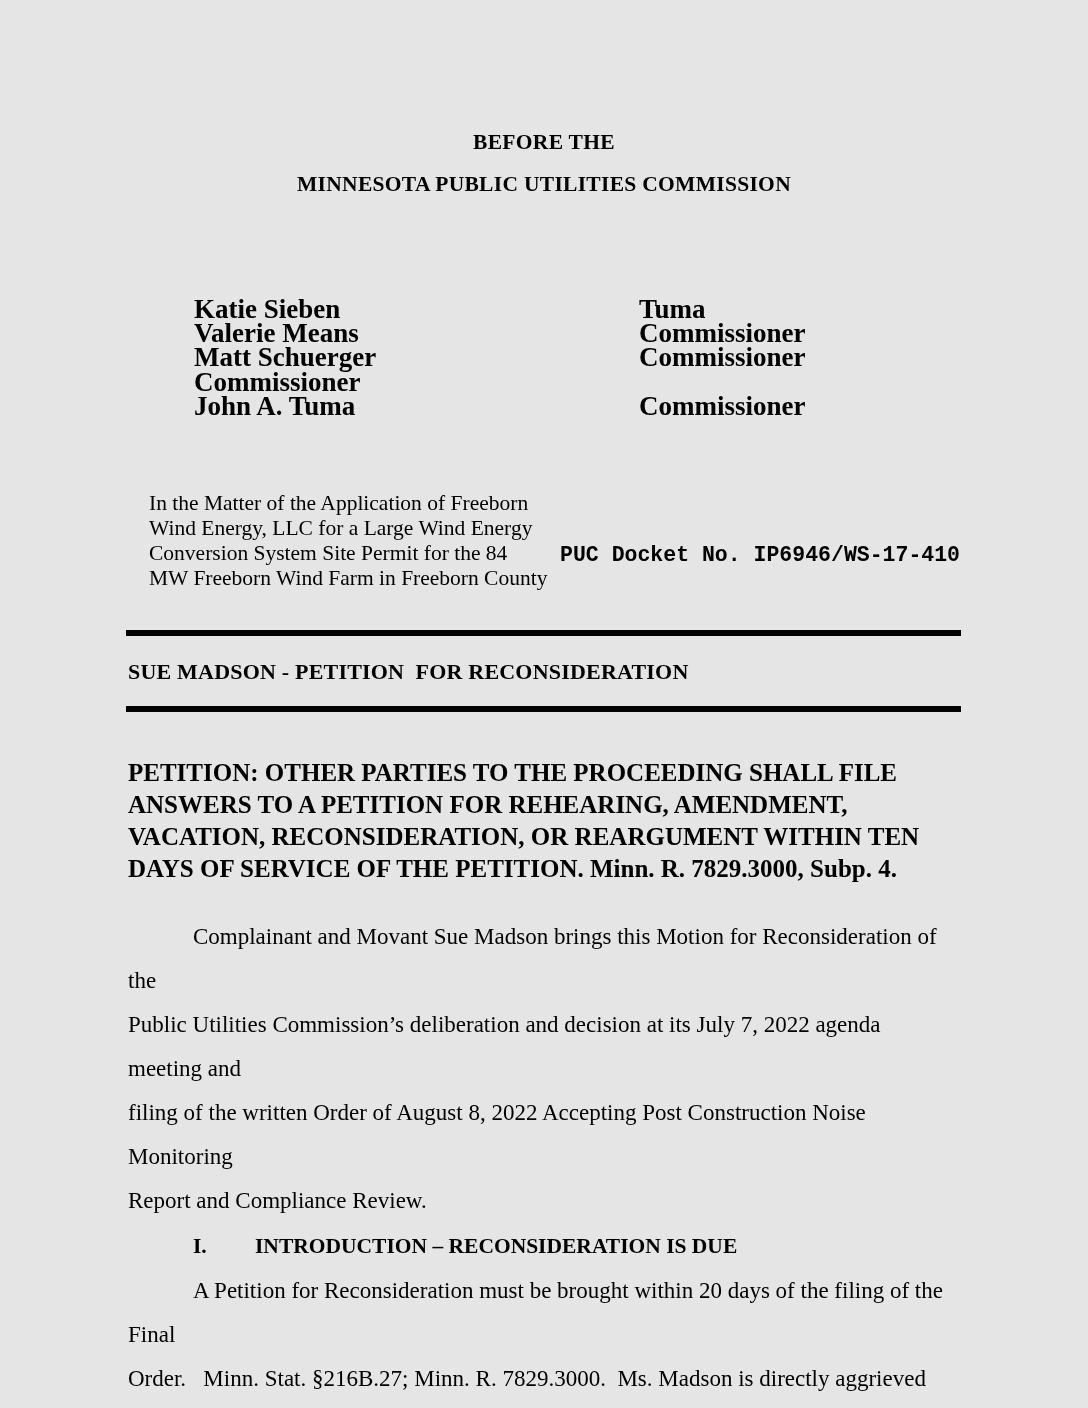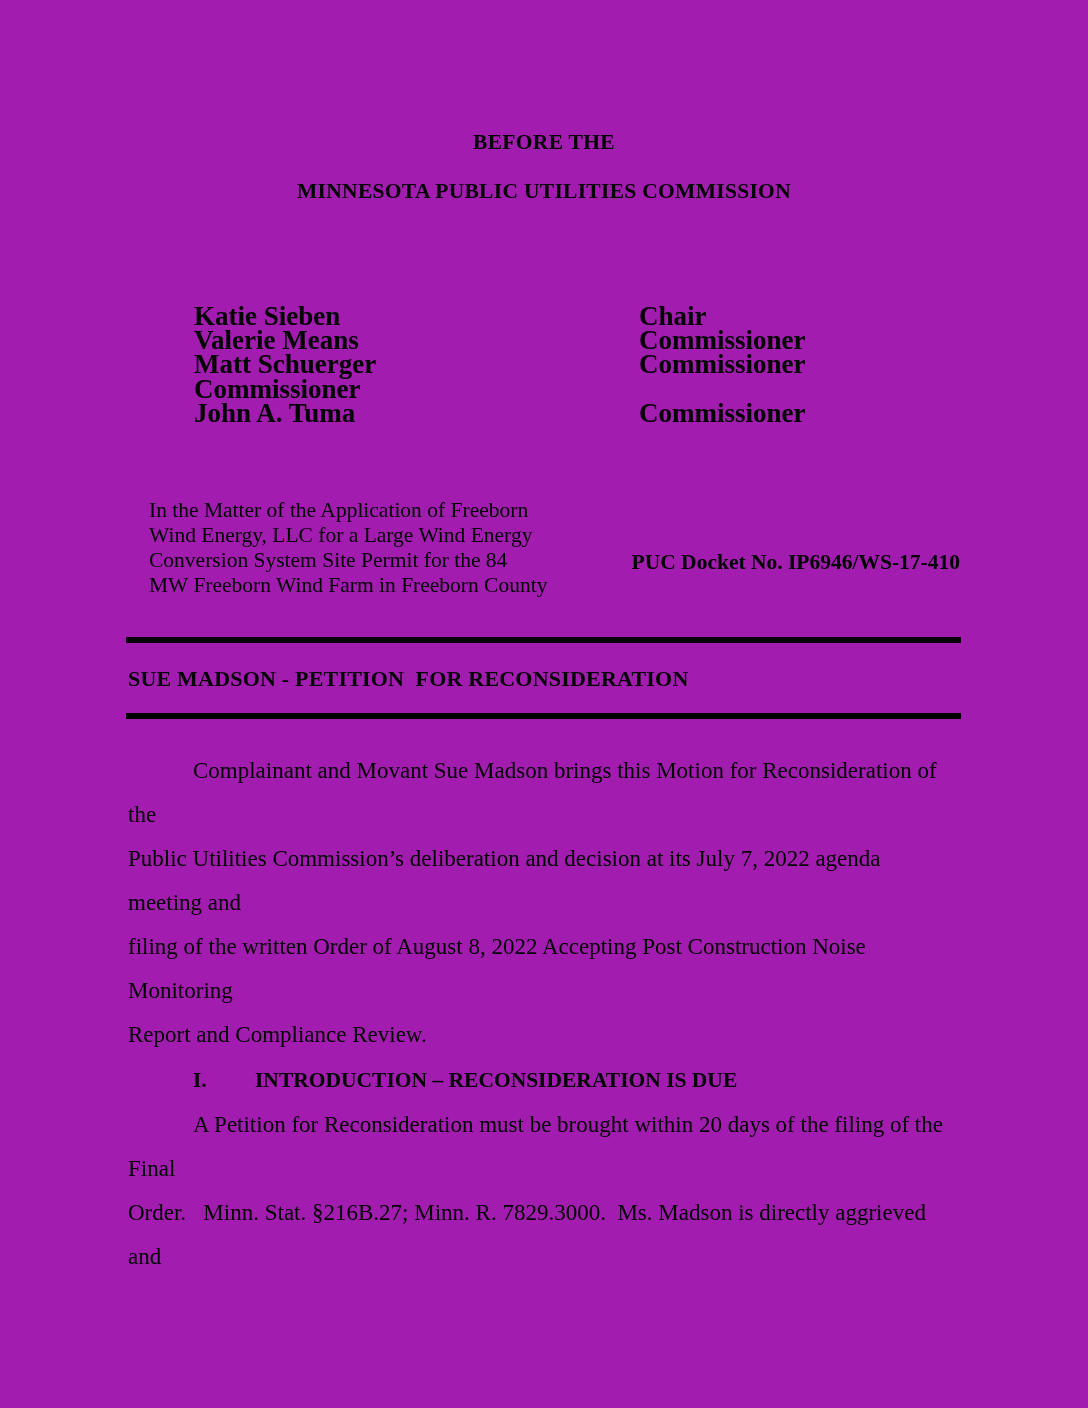--- a/index.html
+++ b/index.html
@@ -9,31 +9,31 @@
     height: 1408px;
     font-family: "Liberation Serif", "DejaVu Serif", serif;
     color: #000000;
     position: relative;
     overflow: hidden;
   }
   .page {
     width: 1088px;
     height: 1408px;
     padding: 131px 128px 0 128px;
-    background: #a21caf;
+    background: #e5e5e5;
   }
 
   .court-line {
     font-size: 21.5px;
     line-height: 23px;
     font-weight: bold;
     text-align: center;
     letter-spacing: 0.3px;
   }
-  .court-line-2 { margin-top: 26px; }
+  .court-line-2 { margin-top: 19px; }
 
   .commissioners {
     margin-top: 101px;
     padding-left: 66px;
     font-size: 27px;
     font-weight: bold;
   }
   .commissioner-row {
     display: flex;
     line-height: 24.2px;
@@ -48,20 +48,21 @@
   }
   .matter {
     width: 500px;
     line-height: 25px;
     white-space: pre-line;
   }
   .docket {
     font-weight: bold;
     margin-top: 52px;
     white-space: nowrap;
+    font-family: Liberation Mono, monospace;
   }
 
   .rule {
     height: 6px;
     background: #000000;
     width: 835px;
     margin-left: -2px;
   }
   .rule-top { margin-top: 39px; }
   .rule-bottom { margin-top: 23px; }
@@ -112,21 +113,21 @@
 
 <div class="page">
 
   <div class="court-line court-line-1">BEFORE THE</div>
 
   <div class="court-line court-line-2">MINNESOTA PUBLIC UTILITIES COMMISSION</div>
 
   <div class="commissioners">
     <div class="commissioner-row">
       <span class="commissioner-name">Katie Sieben</span>
-      <span class="commissioner-title">Chair</span>
+      <span class="commissioner-title">Tuma</span>
     </div>
     <div class="commissioner-row">
       <span class="commissioner-name">Valerie Means</span>
       <span class="commissioner-title">Commissioner</span>
     </div>
     <div class="commissioner-row">
       <span class="commissioner-name">Matt Schuerger</span>
       <span class="commissioner-title">Commissioner</span>
     </div>
     <div class="commissioner-row">
@@ -145,20 +146,24 @@
 MW Freeborn Wind Farm in Freeborn County</div>
     <div class="docket">PUC Docket No. IP6946/WS-17-410</div>
   </div>
 
   <div class="rule rule-top"></div>
 
   <div class="doc-title">SUE MADSON - PETITION &nbsp;FOR RECONSIDERATION</div>
 
   <div class="rule rule-bottom"></div>
 
+  <div class="notice">PETITION: OTHER PARTIES TO THE PROCEEDING SHALL FILE
+ANSWERS TO A PETITION FOR REHEARING, AMENDMENT,
+VACATION, RECONSIDERATION, OR REARGUMENT WITHIN TEN
+DAYS OF SERVICE OF THE PETITION. Minn. R. 7829.3000, Subp. 4.</div>
 
   <div class="body-para para-1">Complainant and Movant Sue Madson brings this Motion for Reconsideration of the
 Public Utilities Commission’s deliberation and decision at its July 7, 2022 agenda meeting and
 filing of the written Order of August 8, 2022 Accepting Post Construction Noise Monitoring
 Report and Compliance Review.</div>
 
   <div class="section-heading">
     <span class="section-number">I.</span><span class="section-title">INTRODUCTION – RECONSIDERATION IS DUE</span>
   </div>
 

